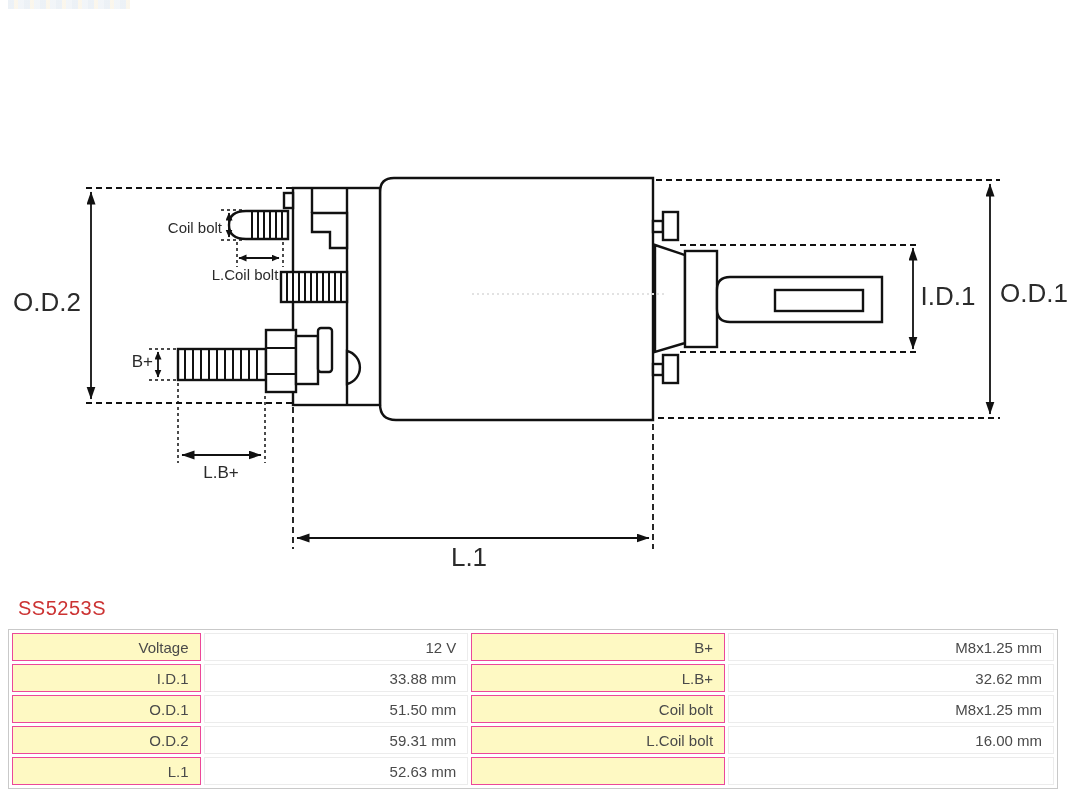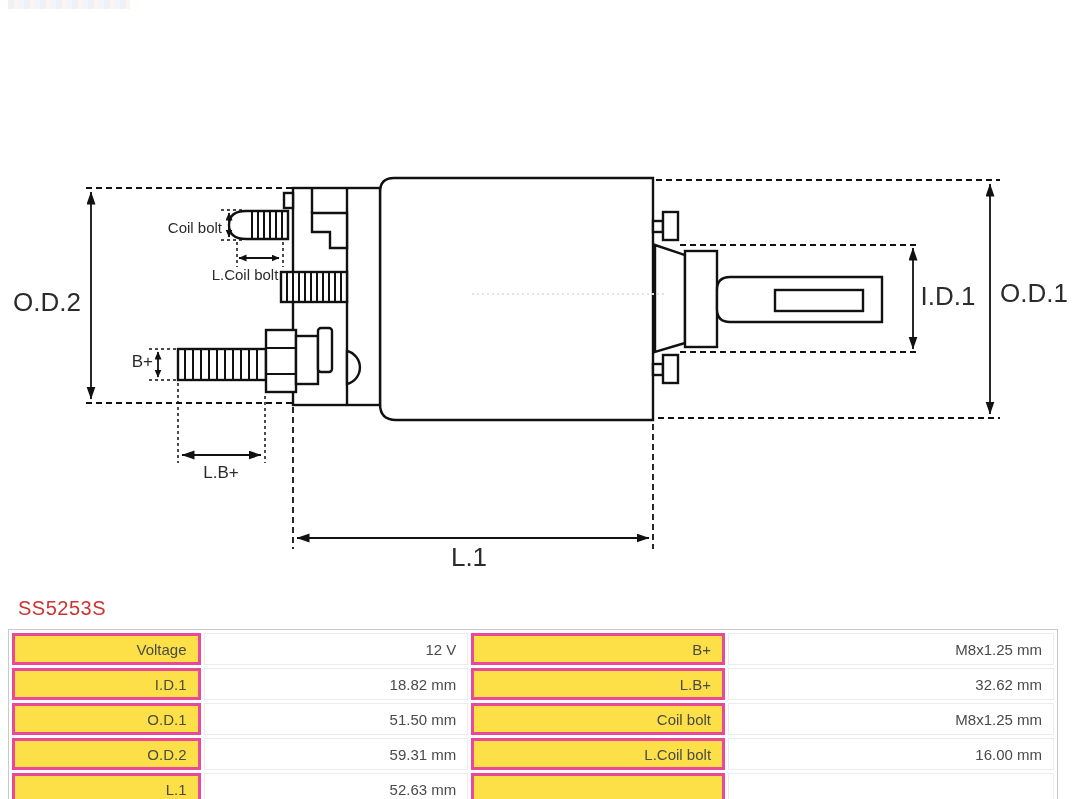--- a/index.html
+++ b/index.html
@@ -23,21 +23,21 @@
   .spec-table{
     position:absolute;left:8px;top:629px;width:1050px;
     border-collapse:separate;border-spacing:3px;
     background:#ffffff;border:1px solid #c9c9c9;
     font-size:15px;color:#4a4a4a;table-layout:fixed;
   }
   .spec-table td{
     height:26px;text-align:right;padding:0 11px 0 4px;
     white-space:nowrap;overflow:hidden;
   }
-  td.cell-label{background:#fde047;border:3px solid #ec4899;}
+  td.cell-label{background:#fef9c3;border:1px solid #ec4899;}
   td.cell-value{background:#ffffff;border:1px solid #ececec;margin-left:13px;}
 </style>
 </head>
 <body>
 
 <div class="logo-remnant"></div>
 
 <svg class="diagram" width="1080" height="585" viewBox="0 0 1080 585">
   <defs>
     <marker id="arrow" orient="auto-start-reverse" markerUnits="userSpaceOnUse" markerWidth="14" markerHeight="10" refX="12.5" refY="4.5">
@@ -163,21 +163,21 @@
   </colgroup>
   <tbody>
     <tr>
       <td class="cell-label">Voltage</td>
       <td class="cell-value">12 V</td>
       <td class="cell-label">B+</td>
       <td class="cell-value">M8x1.25 mm</td>
     </tr>
     <tr>
       <td class="cell-label">I.D.1</td>
-      <td class="cell-value">18.82 mm</td>
+      <td class="cell-value">33.88 mm</td>
       <td class="cell-label">L.B+</td>
       <td class="cell-value">32.62 mm</td>
     </tr>
     <tr>
       <td class="cell-label">O.D.1</td>
       <td class="cell-value">51.50 mm</td>
       <td class="cell-label">Coil bolt</td>
       <td class="cell-value">M8x1.25 mm</td>
     </tr>
     <tr>

